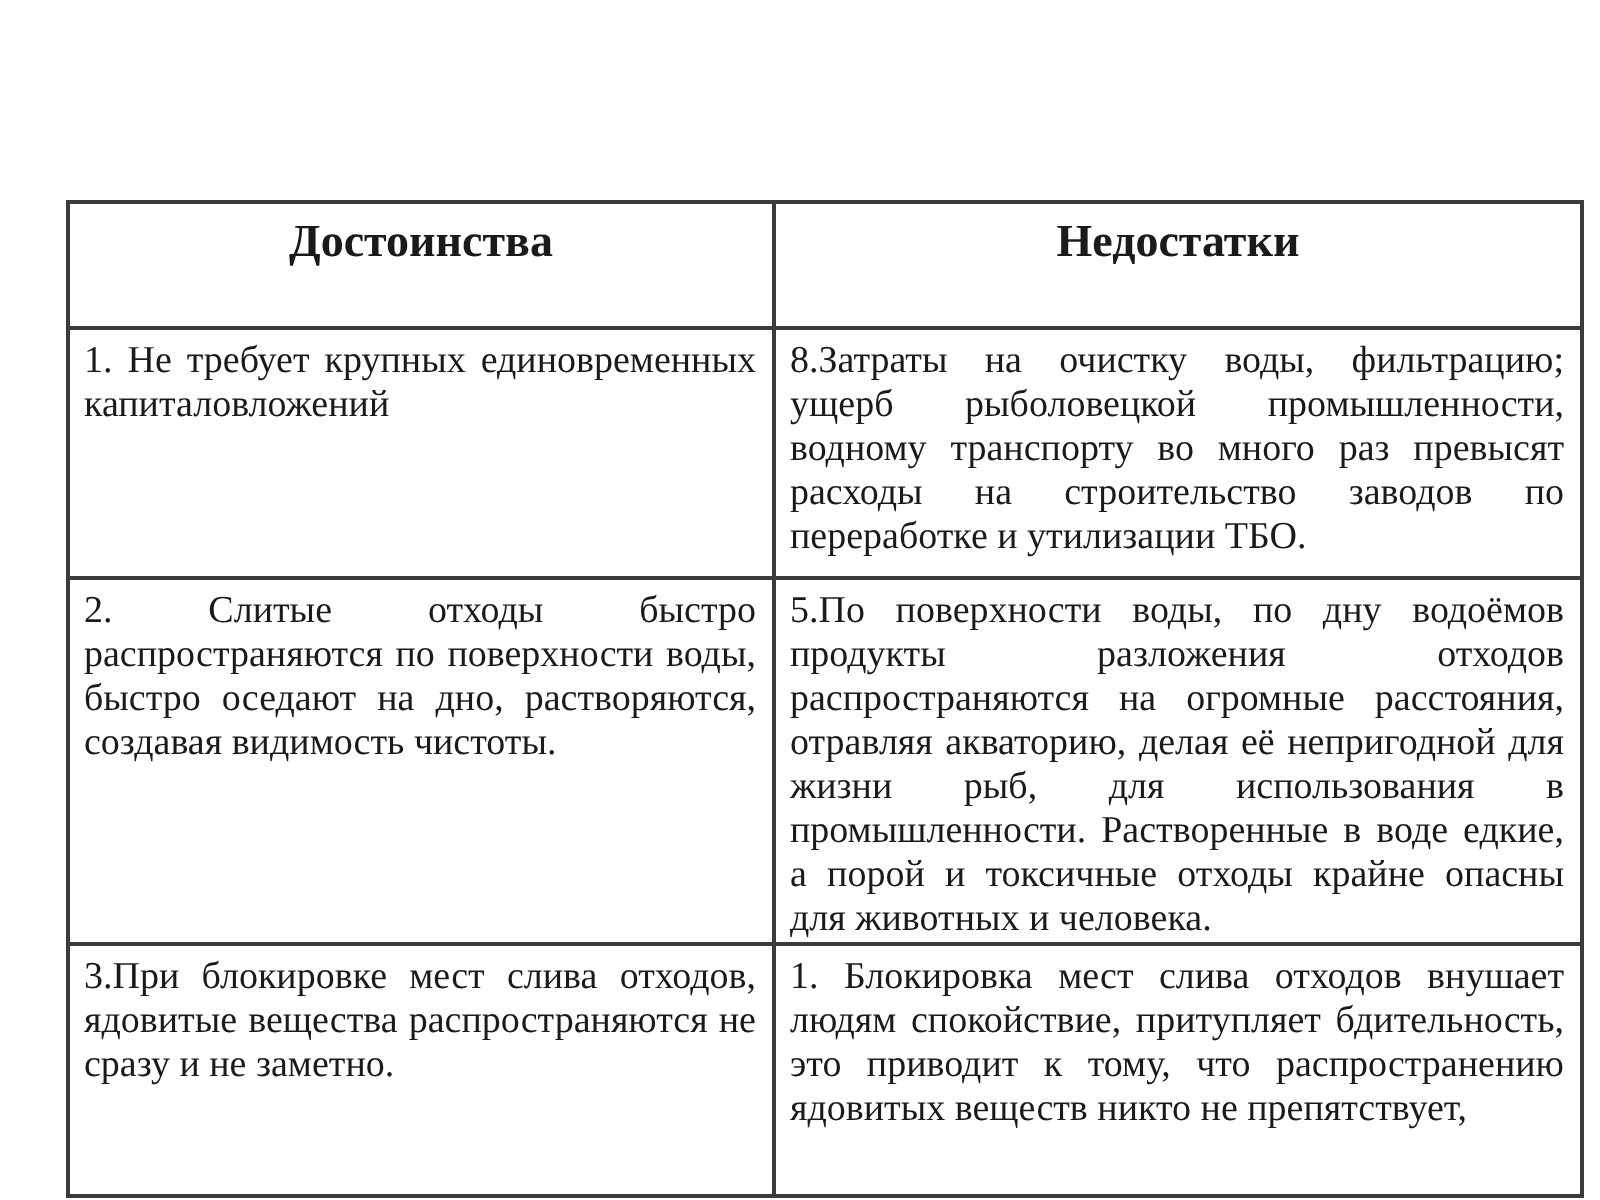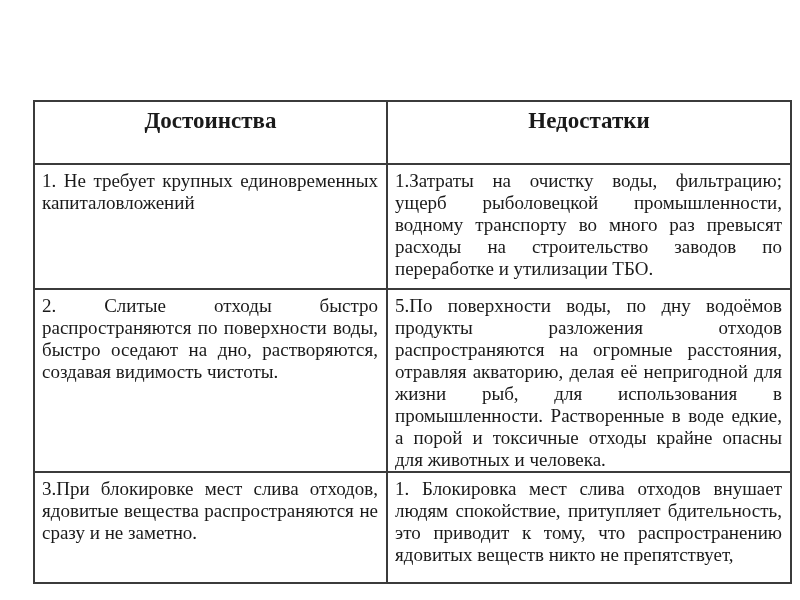--- a/index.html
+++ b/index.html
@@ -70,21 +70,21 @@
   }
   .cmp-table td {
     font-size: 19px;
     line-height: 22px;
     text-align: justify;
     padding: 5px 8px 0 7px;
   }
   tr.row-header { height: 63px; }
   tr.row-1 { height: 125px; margin-top: 48px; }
   tr.row-2 { height: 167px; }
-  tr.row-3 { height: 111px; }
+  tr.row-3 { height: 126px; }
 </style>
 </head>
 <body>
 
 <div class="slide">
 
 
   <table class="cmp-table">
     <colgroup>
       <col class="col-adv">
@@ -92,21 +92,21 @@
     </colgroup>
     <thead>
       <tr class="row-header">
         <th>Достоинства</th>
         <th>Недостатки</th>
       </tr>
     </thead>
     <tbody>
       <tr class="row-1">
         <td>1. Не требует крупных единовременных капиталовложений</td>
-        <td>1.Затраты на очистку воды, фильтрацию; ущерб рыболовецкой промышленности, водному транспорту  во много раз превысят расходы на строительство заводов по переработке и утилизации ТБО.</td>
+        <td>8.Затраты на очистку воды, фильтрацию; ущерб рыболовецкой промышленности, водному транспорту  во много раз превысят расходы на строительство заводов по переработке и утилизации ТБО.</td>
       </tr>
       <tr class="row-2">
         <td>2. Слитые отходы быстро распространяются по поверхности воды, быстро оседают на дно, растворяются, создавая видимость чистоты.</td>
         <td>5.По поверхности воды, по дну водоёмов продукты разложения отходов распространяются на огромные расстояния, отравляя акваторию, делая её непригодной для жизни рыб, для использования в промышленности. Растворенные в воде едкие, а порой и токсичные отходы крайне опасны для животных и человека.</td>
       </tr>
       <tr class="row-3">
         <td>3.При блокировке мест слива отходов, ядовитые вещества распространяются не сразу и не заметно.</td>
         <td>1. Блокировка мест слива отходов внушает людям спокойствие, притупляет бдительность, это приводит к тому, что распространению ядовитых веществ никто не препятствует,</td>
       </tr>
     </tbody>

